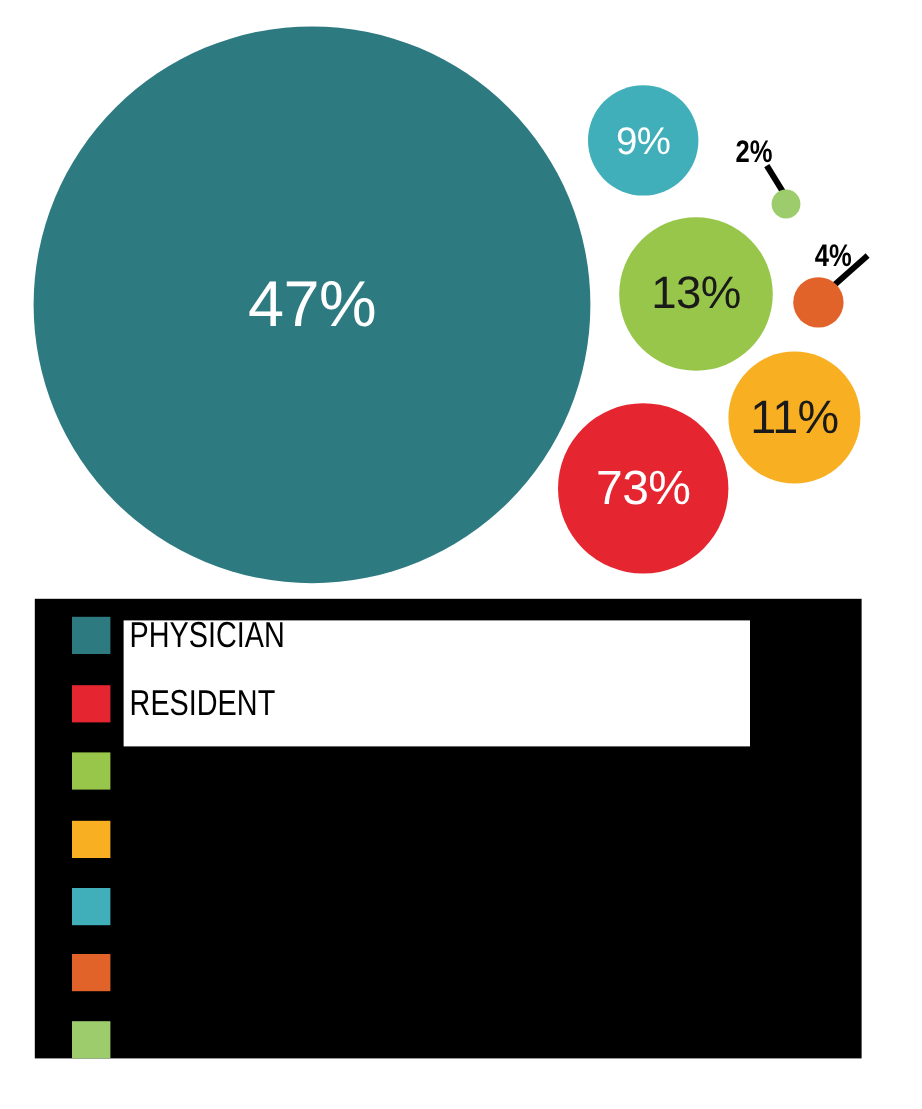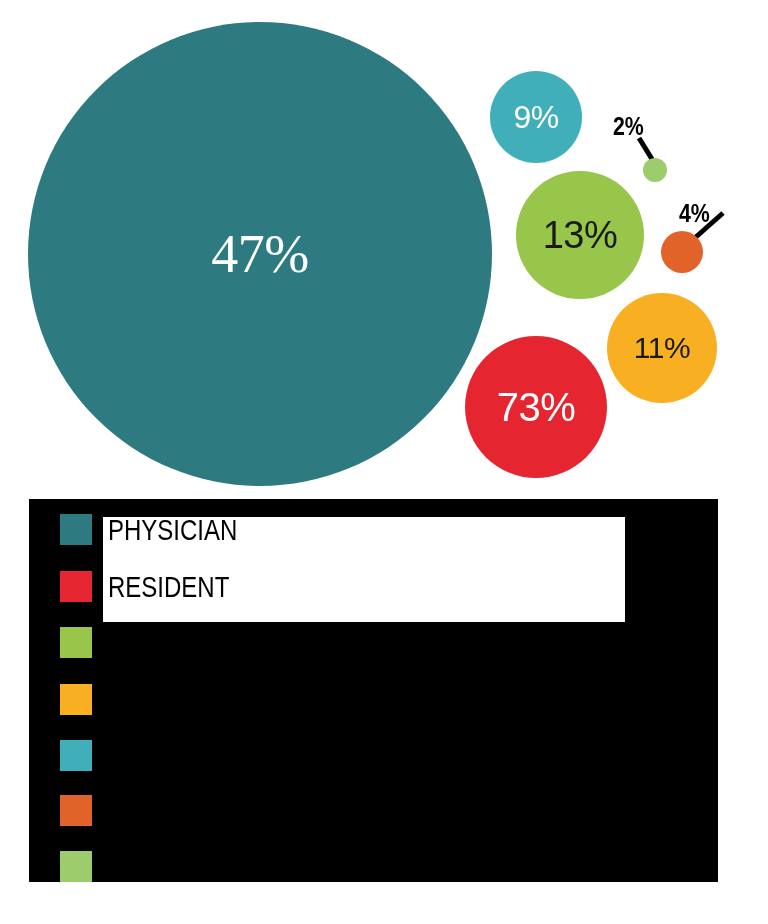--- a/index.html
+++ b/index.html
@@ -109,33 +109,33 @@
 <div id="stage">
 
   <div id="bubble-area">
 
     <svg class="leader-svg" viewBox="0 0 768 500" preserveAspectRatio="none">
       <line id="leader-0" stroke="#000000" stroke-width="5" stroke-linecap="butt" x1="723" y1="213" x2="688" y2="244"></line>
       <line id="leader-1" stroke="#000000" stroke-width="5" stroke-linecap="butt" x1="639" y1="138" x2="655" y2="164"></line>
     </svg>
 
     <div class="bubble" id="bub-0" style="left: 28px; top: 22px; width: 464px; height: 464px; background: rgb(45, 122, 128);">
-      <span class="bubble-label" id="bub-lbl-0" style="font-size: 54px; color: rgb(255, 255, 255); font-family: Liberation Serif, serif;">47%</span>
+      <span class="bubble-label" id="bub-lbl-0" style="font-size: 54px; color: rgb(255, 255, 255);">47%</span>
     </div>
 
     <div class="bubble" id="bub-1" style="left: 465px; top: 336px; width: 142px; height: 142px; background: rgb(229, 38, 48);">
       <span class="bubble-label" id="bub-lbl-1" style="font-size: 40px; color: rgb(255, 255, 255);">73%</span>
     </div>
 
-    <div class="bubble" id="bub-2" style="left: 516px; top: 171px; width: 128px; height: 128px; background: rgb(151, 198, 74);">
+    <div class="bubble" id="bub-2" style="left: 516px; top: 181px; width: 128px; height: 128px; background: rgb(151, 198, 74);">
       <span class="bubble-label" id="bub-lbl-2" style="font-size: 38px; color: rgb(26, 26, 26);">13%</span>
     </div>
 
     <div class="bubble" id="bub-3" style="left: 607px; top: 293px; width: 110px; height: 110px; background: rgb(248, 175, 34);">
-      <span class="bubble-label" id="bub-lbl-3" style="font-size: 30px; color: rgb(26, 26, 26);">11%</span>
+      <span class="bubble-label" id="bub-lbl-3" style="font-size: 39px; color: rgb(26, 26, 26);">11%</span>
     </div>
 
     <div class="bubble" id="bub-4" style="left: 490px; top: 71px; width: 92px; height: 92px; background: rgb(65, 175, 186);">
       <span class="bubble-label" id="bub-lbl-4" style="font-size: 32px; color: rgb(255, 255, 255);">9%</span>
     </div>
 
     <div class="bubble" id="bub-5" style="left: 661px; top: 231px; width: 42px; height: 42px; background: rgb(226, 99, 42);"></div>
     <span class="callout-label" id="call-lbl-5" style="left: 679px; top: 200px; font-size: 26px; color: rgb(0, 0, 0);">4%</span>
 
     <div class="bubble" id="bub-6" style="left: 643px; top: 158px; width: 24px; height: 24px; background: rgb(156, 204, 107);"></div>

